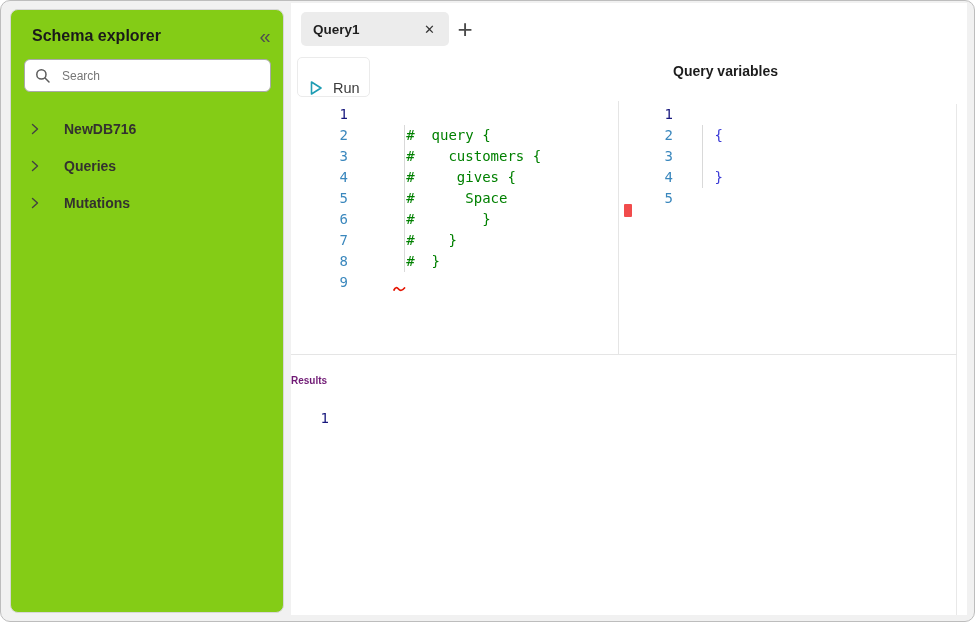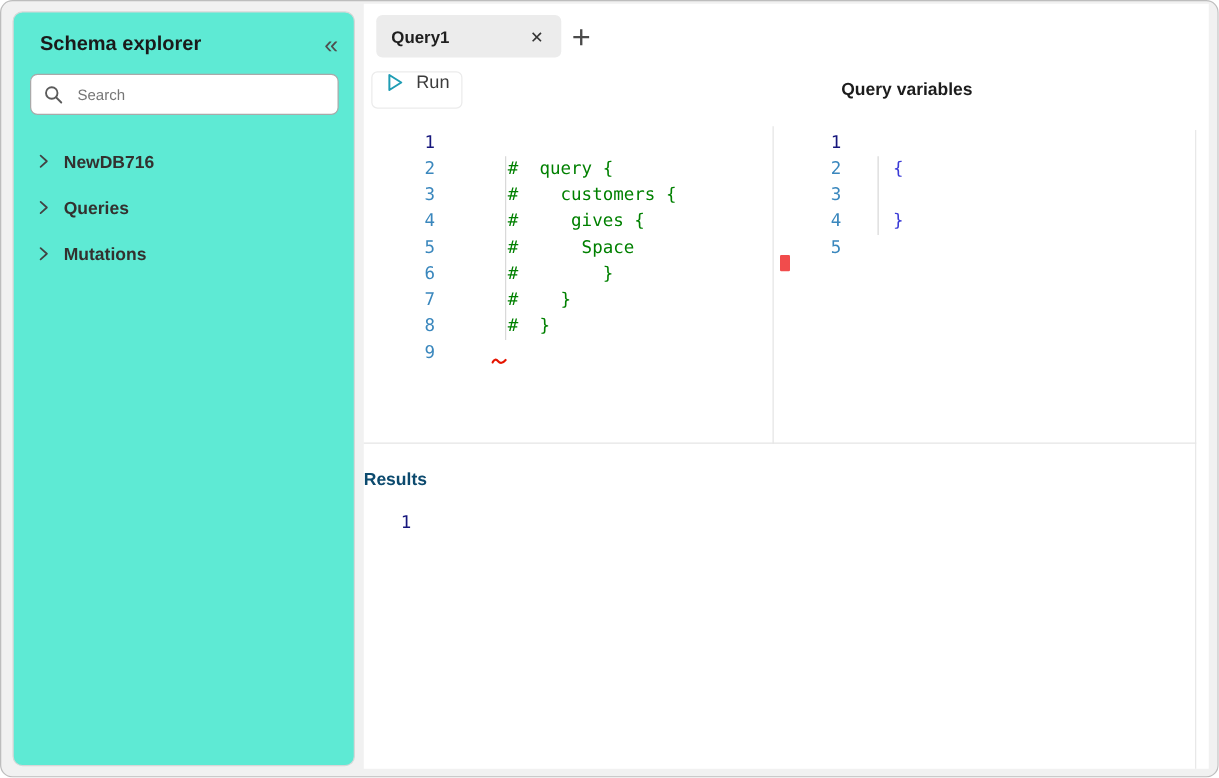--- a/index.html
+++ b/index.html
@@ -7,67 +7,67 @@
   .page{
     position:relative;width:975px;height:622px;overflow:hidden;
     background:#f1f1f1;border:1px solid #bdbdbd;border-radius:10px;
     font-family:"Liberation Sans", sans-serif;color:#1f1f1f;
   }
   
   .right-pane{position:absolute;left:290px;top:2px;width:676px;height:612px;background:#ffffff;}
   
   .sidebar{
     position:absolute;left:9px;top:8px;width:274px;height:604px;
-    background:#5eead4;border:1px solid #d7d7d7;border-radius:8px;
+    background:#84cc16;border:1px solid #d7d7d7;border-radius:8px;
   }
   .sb-title{position:absolute;left:21px;top:17px;font-size:16px;font-weight:700;color:#1a1a1a;}
   .collapse-btn{
     position:absolute;left:239px;top:12px;width:30px;height:28px;
     display:flex;align-items:center;justify-content:center;cursor:pointer;
     font-size:20px;color:#4f4f4f;border-radius:4px;
   }
   .search-box{
     position:absolute;left:13px;top:49px;width:247px;height:33px;
     border:1px solid #a9a9a9;border-radius:6px;background:#fff;
     display:flex;align-items:center;padding:0 10px;gap:9px;
   }
   .search-box svg{flex:0 0 auto;}
   .search-box input{
     border:none;outline:none;flex:1;min-width:0;font-size:12px;
     font-family:"Liberation Sans",sans-serif;color:#1f1f1f;background:transparent;
   }
   .search-box input::placeholder{color:#767676;}
   .tree-item{
-    position:absolute;left:16px;height:23px;display:flex;align-items:center;gap:12px;
+    position:absolute;left:16px;height:23px;display:flex;align-items:center;gap:25px;
     cursor:pointer;padding:0 4px;
   }
   .tree-item .lbl{font-size:14px;font-weight:700;color:#33312f;}
   
   .tab{
     position:absolute;left:300px;top:11px;width:148px;height:34px;
     background:#ececec;border-radius:5px;display:flex;align-items:center;
     justify-content:space-between;padding:0 14px 0 12px;cursor:pointer;
   }
   .tab .tab-lbl{font-size:13.5px;font-weight:700;color:#1f1f1f;}
   .tab .tab-x{font-size:13px;color:#343434;cursor:pointer;line-height:1;}
   .add-tab{
     position:absolute;left:451px;top:14px;width:26px;height:28px;
     display:flex;align-items:center;justify-content:center;
     font-size:26px;font-weight:300;color:#4a4a4a;cursor:pointer;line-height:1;
   }
   
   .run-btn{
-    position:absolute;left:296px;top:56px;width:73px;height:30px;
+    position:absolute;left:296px;top:56px;width:73px;height:40px;
     border:1px solid #ebebeb;border-radius:5px;background:#fff;
-    display:flex;align-items:flex-start;gap:10px;padding:0 0 0 12px;cursor:pointer;
+    display:flex;align-items:flex-end;gap:10px;padding:0 0 0 12px;cursor:pointer;
   }
   .run-btn .run-lbl{font-size:14.5px;color:#3c3c3c;}
   
   .qv-title{position:absolute;left:672px;top:62px;font-size:14px;font-weight:700;color:#1c1c1c;}
-  .results-title{position:absolute;left:290px;top:374px;font-size:14px;font-weight:700;color:#0c4a6e;}
+  .results-title{position:absolute;left:290px;top:374px;font-size:10px;font-weight:700;color:#701a75;}
   
   .mono{font-family:"DejaVu Sans Mono","Liberation Mono",monospace;font-size:14px;line-height:21px;}
   .editor{position:absolute;overflow:hidden;cursor:text;}
   .editor-query{left:300px;top:103px;width:333px;height:250px;}
   .editor-vars{left:635px;top:103px;width:320px;height:250px;}
   .editor-results{left:285px;top:407px;width:43px;height:42px;}
   .gutter-num{position:absolute;height:21px;text-align:right;color:var(--line-number,#3a87bd);white-space:pre;}
   .gutter-num.active{color:var(--line-number-active,#16167c);}
   .code-line{position:absolute;height:21px;white-space:pre;color:var(--comment,#008000);}
   .editor-vars .code-line{color:var(--bracket,#3b3bd6);}

